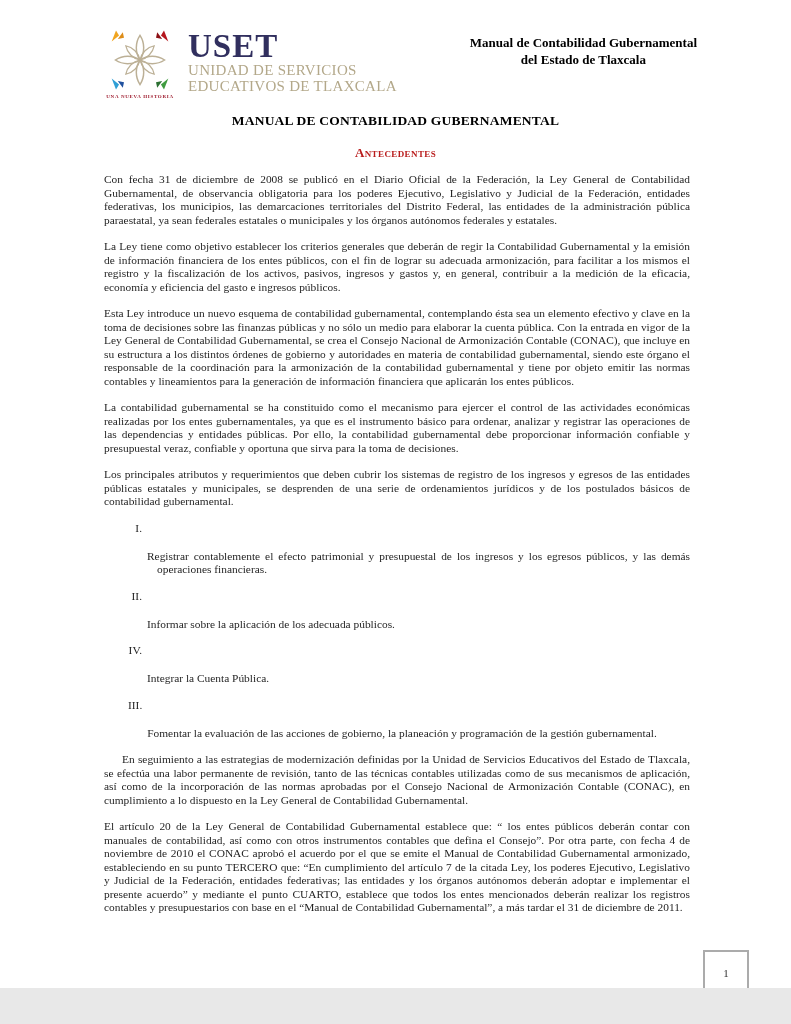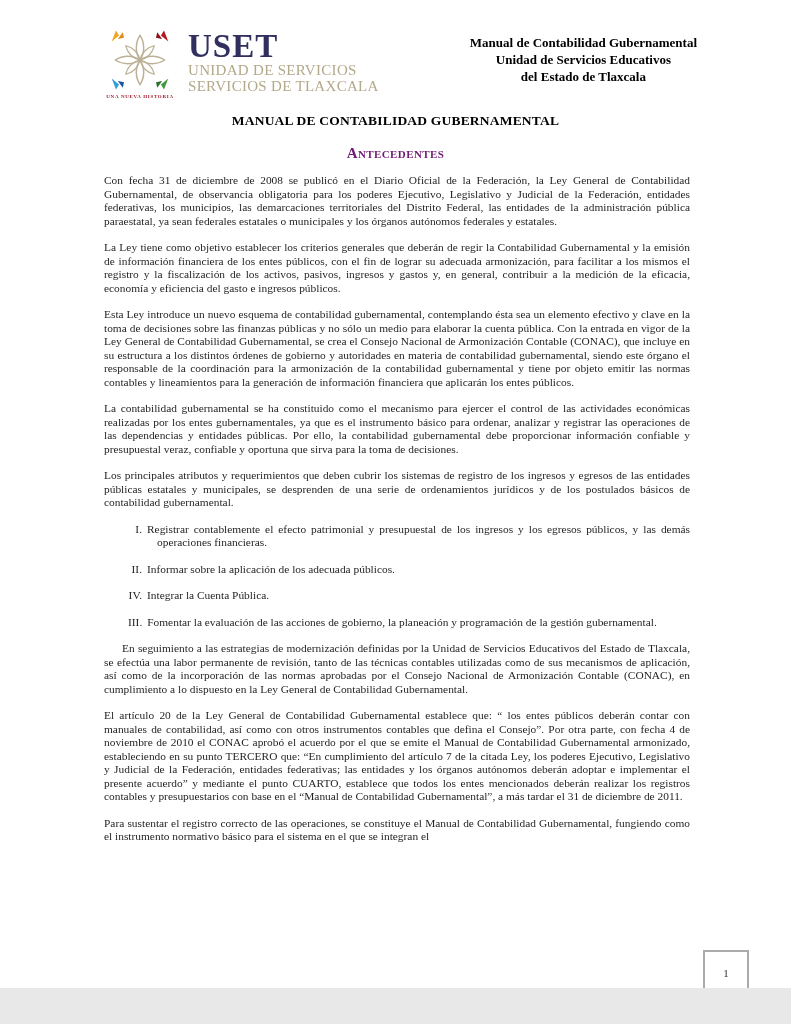--- a/index.html
+++ b/index.html
@@ -46,36 +46,36 @@
   
   .title{
     margin:14px 0 0 0;
     text-align:center;
     font-size:13.5px;font-weight:bold;color:#000;
     letter-spacing:0.2px;
   }
   .section{
     margin:16px 0 0 0;
     text-align:center;
-    font-size:15px;font-weight:bold;color:#701a75;
+    font-size:13px;font-weight:bold;color:#b91c1c;
     font-variant:small-caps;
     letter-spacing:0.4px;
   }
   
   .content{
     margin:12px 101px 0 104px;
     font-size:11.4px;line-height:13.5px;
     text-align:justify;
   }
   .content p{margin:12px 0 13px 0;}
   p.indent{text-indent:18px;}
   .objectives{margin:0 0 0 24px;}
   .objective{display:flex;margin:0 0 13px 0;}
   .obj-num{min-width:14px;text-align:right;margin-right:5px;flex:none;}
-  .obj-text{flex:1;text-align:justify;padding-left:10px;text-indent:-10px;}
+  .obj-text{flex:1;text-align:justify;padding-left:10px;text-indent:-10px;margin-top:28px;}
   
   .pagenum-box{
     position:absolute;
     left:703px;top:950px;
     width:46px;height:46px;
     border:2px solid #ababab;
     box-sizing:border-box;
     display:flex;align-items:center;justify-content:center;
     font-size:11px;color:#333;
     background:#fff;
@@ -120,26 +120,25 @@
             <path d="M14,86 L22,97 L24,88 Z" fill="#20519f"></path>
             <path d="M96,82 L89,100 L84,92 Z" fill="#3f9b3f"></path>
             <path d="M86,86 L78,97 L76,88 Z" fill="#2c7032"></path>
           </g>
         </svg>
         <div class="tagline">UNA NUEVA HISTORIA</div>
       </div>
       <div class="brand-text">
         <div class="acronym">USET</div>
         <div class="org">UNIDAD DE SERVICIOS</div>
-        <div class="org">SERVICIOS DE TLAXCALA</div>
+        <div class="org">EDUCATIVOS DE TLAXCALA</div>
       </div>
     </div>
     <div class="hdr-right">
       <div>Manual de Contabilidad Gubernamental</div>
-      <div>Unidad de Servicios Educativos</div>
       <div>del Estado de Tlaxcala</div>
     </div>
   </header>
 
   <h1 class="title">MANUAL DE CONTABILIDAD GUBERNAMENTAL</h1>
   <h2 class="section">Antecedentes</h2>
 
   <main class="content">
     <p>Con fecha 31 de diciembre de 2008 se publicó en el Diario Oficial de la Federación, la Ley General de Contabilidad Gubernamental, de observancia obligatoria para los poderes Ejecutivo, Legislativo y Judicial de la Federación, entidades federativas, los municipios, las demarcaciones territoriales del Distrito Federal, las entidades de la administración pública paraestatal, ya sean federales estatales o municipales y los órganos autónomos federales y estatales.</p>
     <p>La Ley tiene como objetivo establecer los criterios generales que deberán de regir la Contabilidad Gubernamental y la emisión de información financiera de los entes públicos, con el fin de lograr su adecuada armonización, para facilitar a los mismos el registro y la fiscalización de los activos, pasivos, ingresos y gastos y, en general, contribuir a la medición de la eficacia, economía y eficiencia del gasto e ingresos públicos.</p>
@@ -161,21 +160,20 @@
         <span class="obj-text">Integrar la Cuenta Pública.</span>
       </div>
       <div class="objective">
         <span class="obj-num">III.</span>
         <span class="obj-text">Fomentar la evaluación de las acciones de gobierno, la planeación y programación de la gestión gubernamental.</span>
       </div>
     </div>
 
     <p class="indent">En seguimiento a las estrategias de modernización definidas por la Unidad de Servicios Educativos del Estado de Tlaxcala, se efectúa una labor permanente de revisión, tanto de las técnicas contables utilizadas como de sus mecanismos de aplicación, así como de la incorporación de las normas aprobadas por el Consejo Nacional de Armonización Contable (CONAC), en cumplimiento a lo dispuesto en la Ley General de Contabilidad Gubernamental.</p>
     <p>El artículo 20 de la Ley General de Contabilidad Gubernamental establece que: “ los entes  públicos deberán contar con manuales de contabilidad, así como con otros instrumentos contables que defina el Consejo”. Por otra parte, con fecha 4 de noviembre de 2010 el CONAC aprobó el acuerdo por el que se emite el Manual de Contabilidad Gubernamental armonizado, estableciendo en su punto TERCERO que: “En cumplimiento del artículo 7 de la citada Ley, los poderes Ejecutivo, Legislativo y Judicial de la Federación, entidades federativas; las entidades y los órganos autónomos deberán adoptar e implementar el presente acuerdo” y mediante el punto CUARTO, establece que todos los entes mencionados deberán realizar los registros contables y presupuestarios con base en el  “Manual  de Contabilidad Gubernamental”, a más tardar el 31 de diciembre de 2011.</p>
-    <p>Para sustentar el registro correcto de las operaciones, se constituye el Manual de Contabilidad Gubernamental, fungiendo como el instrumento normativo básico para el sistema en el que se integran el</p>
   </main>
 
   <div class="pagenum-box">
     <span>1</span>
   </div>
   <div class="pagenum-line"></div>
 
 </div>
 
 </body></html>

